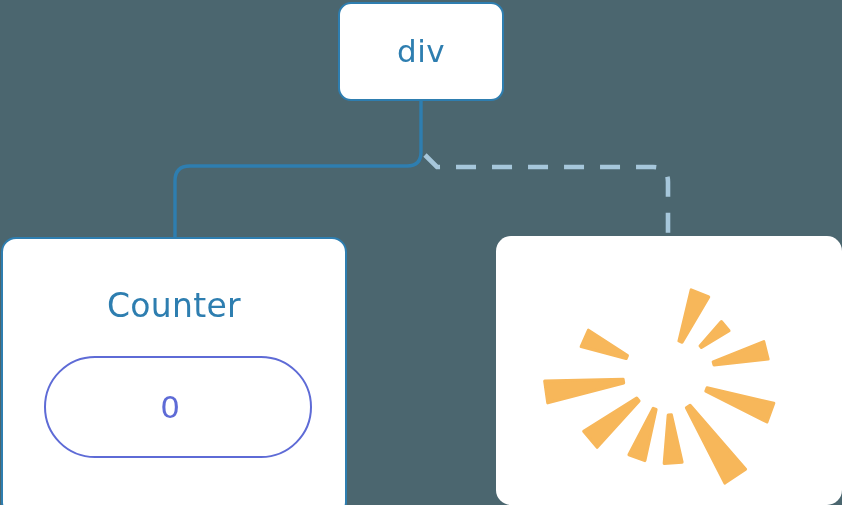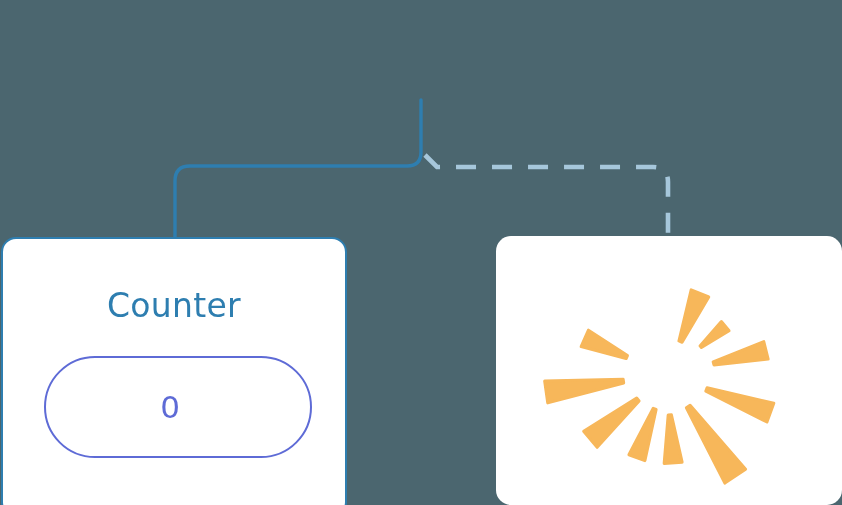--- a/index.html
+++ b/index.html
@@ -134,20 +134,23 @@
 
 <div id="stage">
 
   <svg id="connectors" viewBox="0 0 842 505" width="842" height="505">
 
     <path d="M 421 100 L 421 152 Q 421 166 407 166 L 190 166 Q 175 166 175 181 L 175 238" fill="none" stroke="#2e7eb0" stroke-width="3.4" stroke-linecap="round"></path>
 
     <path d="M 425 155 L 437 167 L 653 167 Q 668 167 668 182 L 668 238" fill="none" stroke="#a6c7db" stroke-width="4.6" stroke-linecap="butt" stroke-dasharray="20 16"></path>
   </svg>
 
+  <div class="card bordered" id="node-div">
+    <span class="node-title">div</span>
+  </div>
 
   <div class="card bordered" id="node-counter">
     <span class="node-title">Counter</span>
 
     <div class="state-pill">
       <span class="pill-value">0</span>
     </div>
   </div>
 
   <div class="card" id="node-loading">

